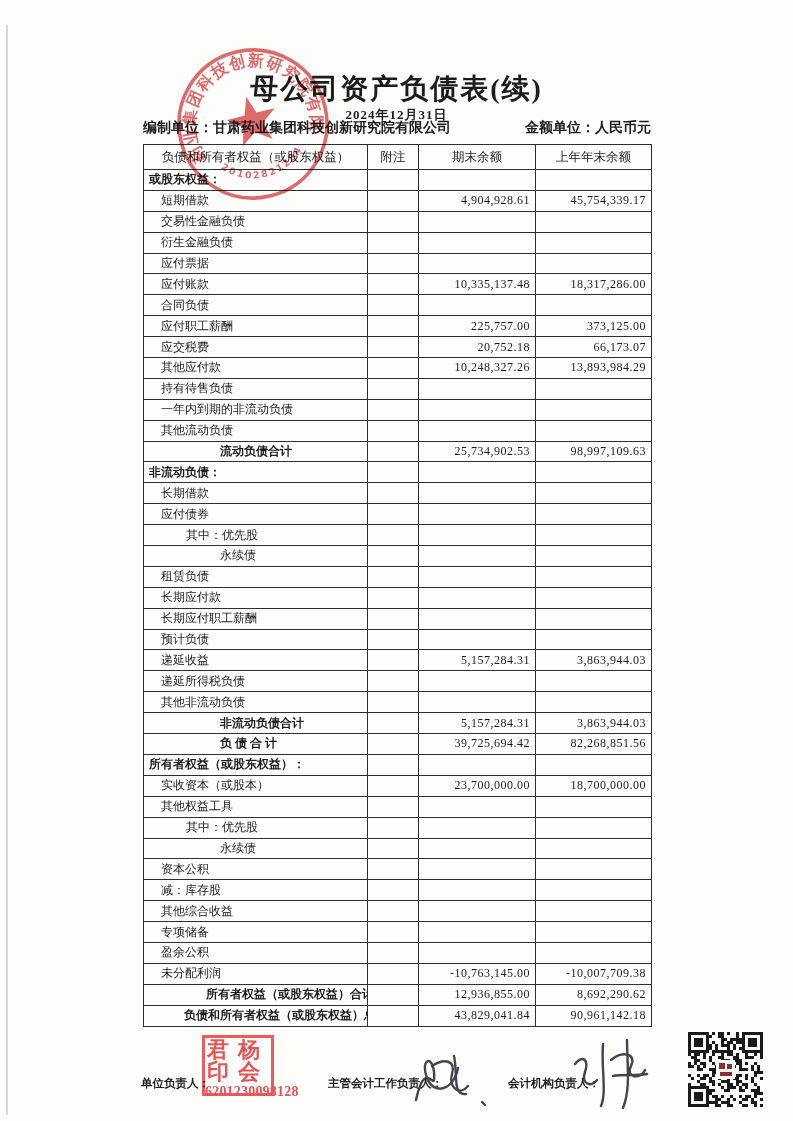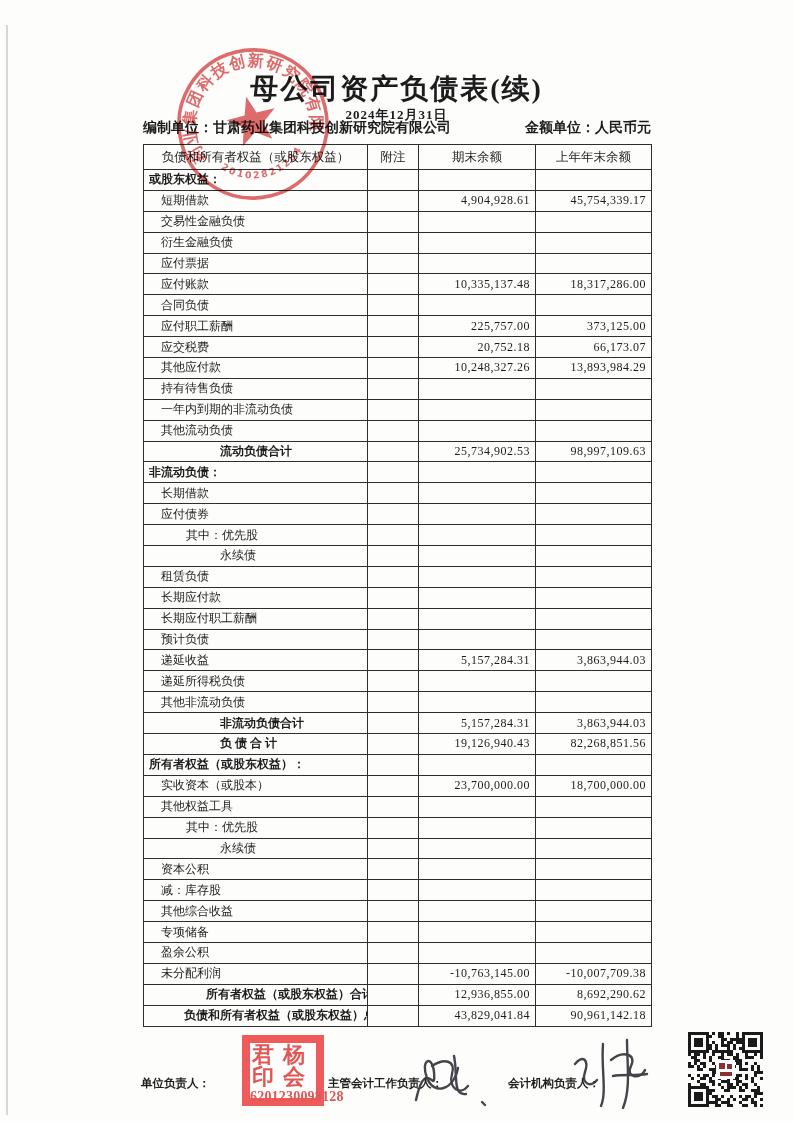--- a/index.html
+++ b/index.html
@@ -32,22 +32,22 @@
   td.lab.t1{font-weight:700;padding-left:76px;}
   td.lab.t2{font-weight:700;padding-left:62px;}
   td.lab.t3{font-weight:700;padding-left:40px;}
   .footer-labels span{position:absolute;font-size:11.5px;font-weight:700;top:1076px;}
   .fl-unit{left:141px;}
   .fl-chief{left:328px;}
   .fl-org{left:508px;}
   .seal-round{position:absolute;left:173px;top:44px;width:160px;height:160px;
     opacity:.82;mix-blend-mode:multiply;transform:rotate(-14deg);}
   .seal-square{position:absolute;left:202px;top:1035px;width:66px;height:54px;
-    border:8px solid #ef4444;color:#e04040;opacity:.88;mix-blend-mode:multiply;
-    text-align:center;line-height:1;padding-top:1px;margin-left:40px;}
+    border:3px solid #ef4444;color:#e04040;opacity:.88;mix-blend-mode:multiply;
+    text-align:center;line-height:1;padding-top:1px;}
   .seal-square .chars{font-size:22px;font-weight:700;letter-spacing:9px;
     font-family:"Liberation Serif",serif;}
   .seal-square .num{font-size:14px;font-weight:700;letter-spacing:.2px;margin-top:2px;}
   .sig{position:absolute;opacity:.88;}
   .sig1{left:402px;top:1040px;}
   .sig2{left:565px;top:1030px;}
   .qr{position:absolute;left:688px;top:1032px;width:75px;height:75px;}
 </style>
 </head>
 <body>
@@ -235,21 +235,21 @@
       </tr>
       <tr>
         <td class="lab t1">非流动负债合计</td>
         <td class="num"></td>
         <td class="num">5,157,284.31</td>
         <td class="num">3,863,944.03</td>
       </tr>
       <tr>
         <td class="lab t1">负 债 合 计</td>
         <td class="num"></td>
-        <td class="num">19,126,940.43</td>
+        <td class="num">39,725,694.42</td>
         <td class="num">82,268,851.56</td>
       </tr>
       <tr>
         <td class="lab sec">所有者权益（或股东权益）：</td>
         <td class="num"></td>
         <td class="num"></td>
         <td class="num"></td>
       </tr>
       <tr>
         <td class="lab item">实收资本（或股本）</td>

